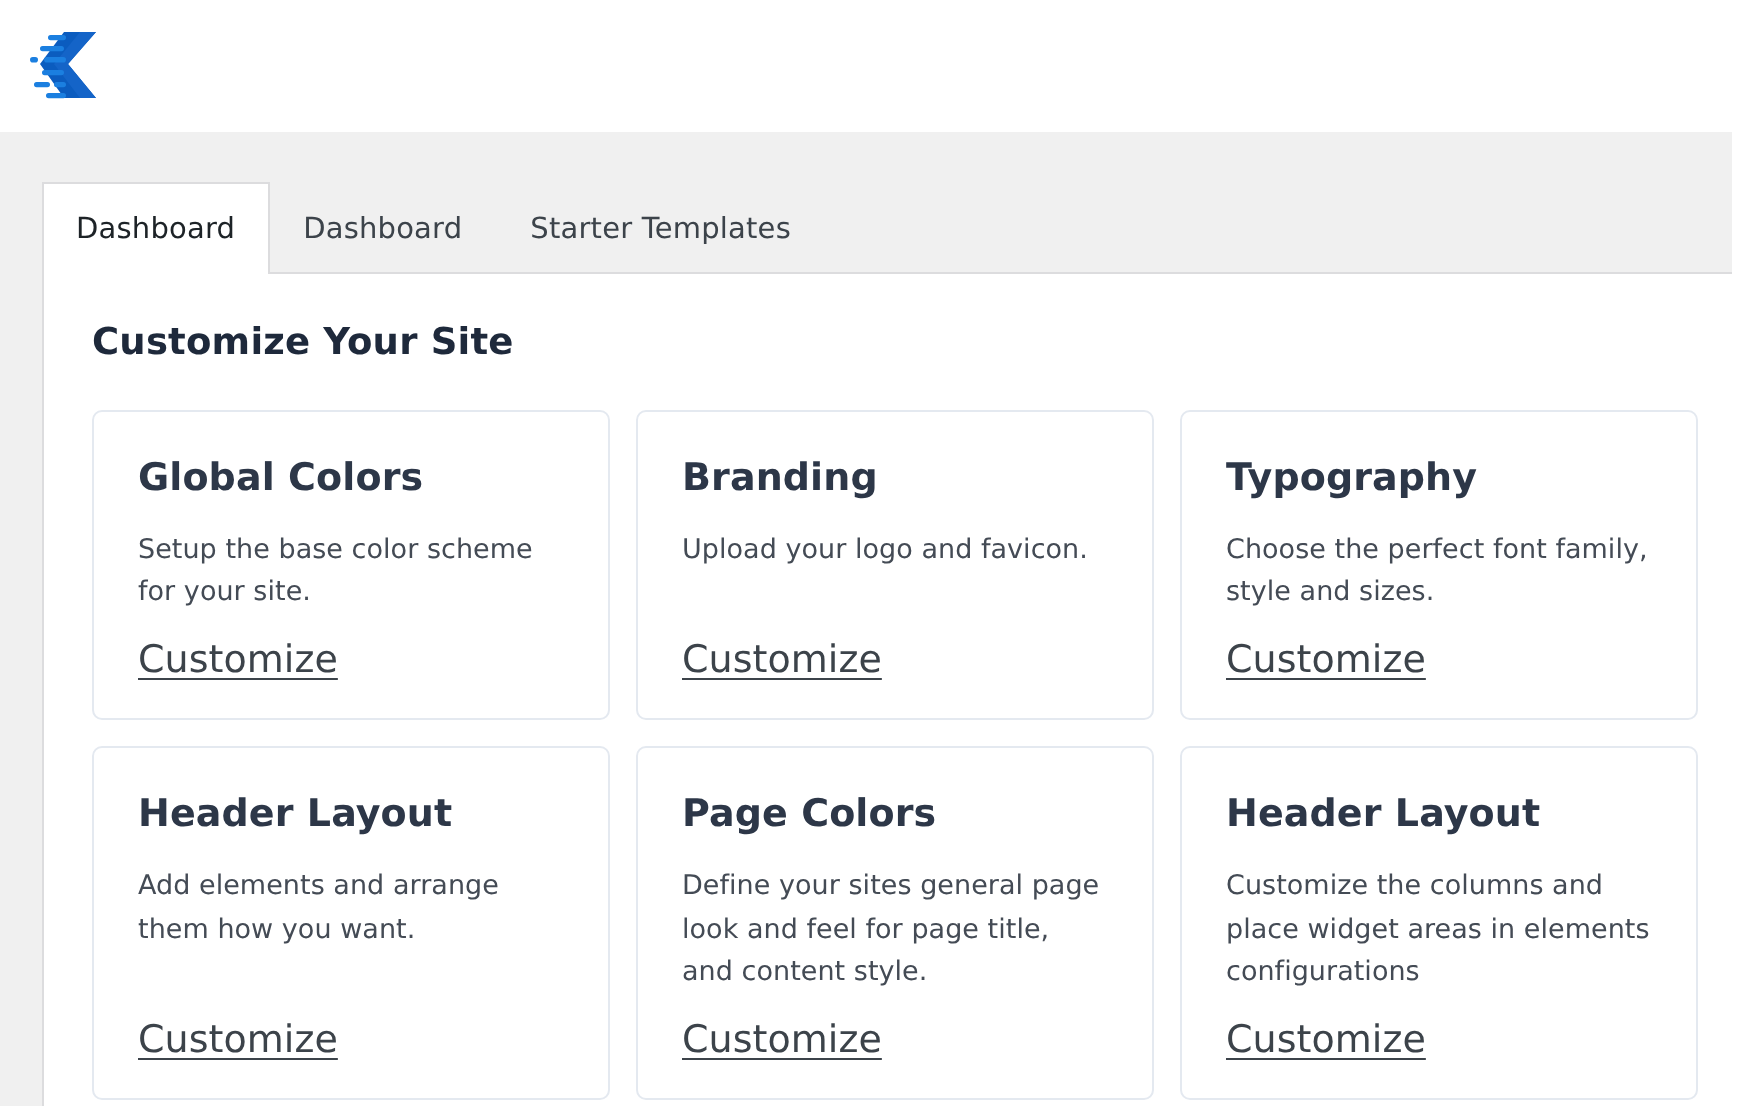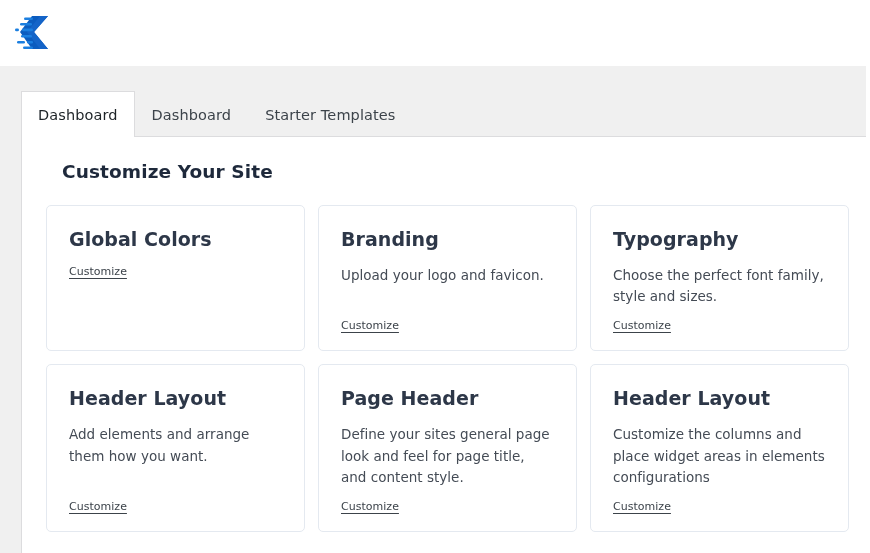--- a/index.html
+++ b/index.html
@@ -113,21 +113,21 @@
 
   .panel-inner {
     padding: 24px 24px 0 24px;
   }
 
   .section-title {
     font-size: 18.5px;
     font-weight: 600;
     color: #1e293b;
     letter-spacing: 0.1px;
-    margin: 0 0 23px 16px;
+    margin: 0 0 23px 0;
     padding-left: 0;
   }
 
   
   .card-grid {
     display: grid;
     grid-template-columns: repeat(3, 259px);
     column-gap: 13px;
     row-gap: 13px;
   }
@@ -157,21 +157,21 @@
   .card-desc {
     font-size: 13.5px;
     line-height: 1.57;
     color: #444b55;
     letter-spacing: 0.02px;
     margin-bottom: 12px;
     flex: 1 1 auto;
   }
 
   .card-link {
-    font-size: 11px;
+    font-size: 19px;
     color: #3c434a;
     text-decoration: underline;
     text-underline-offset: 2.5px;
     cursor: pointer;
     align-self: flex-start;
     letter-spacing: 0.02px;
   }
 
   
   .right-sliver {
@@ -223,20 +223,21 @@
 
   <div class="panel">
     <div class="panel-inner">
 
       <h2 class="section-title">Customize Your Site</h2>
 
       <div class="card-grid">
 
         <div class="card">
           <div class="card-title">Global Colors</div>
+          <div class="card-desc">Setup the base color scheme for your site.</div>
           <a class="card-link">Customize</a>
         </div>
 
         <div class="card">
           <div class="card-title">Branding</div>
           <div class="card-desc">Upload your logo and favicon.</div>
           <a class="card-link">Customize</a>
         </div>
 
         <div class="card">
@@ -248,21 +249,21 @@
 
       <div class="card-grid card-row-2" style="margin-top:13px;">
 
         <div class="card">
           <div class="card-title">Header Layout</div>
           <div class="card-desc">Add elements and arrange them how you want.</div>
           <a class="card-link">Customize</a>
         </div>
 
         <div class="card">
-          <div class="card-title">Page Header</div>
+          <div class="card-title">Page Colors</div>
           <div class="card-desc">Define your sites general page look and feel for page title, and content style.</div>
           <a class="card-link">Customize</a>
         </div>
 
         <div class="card">
           <div class="card-title">Header Layout</div>
           <div class="card-desc">Customize the columns and place widget areas in elements configurations</div>
           <a class="card-link">Customize</a>
         </div>
       </div>

